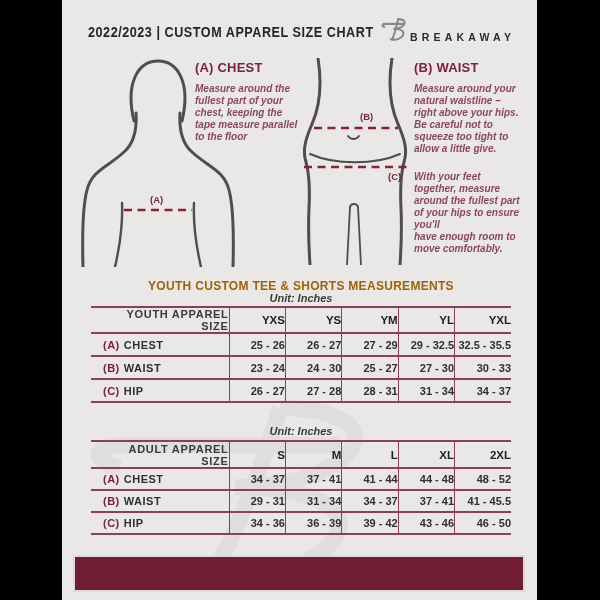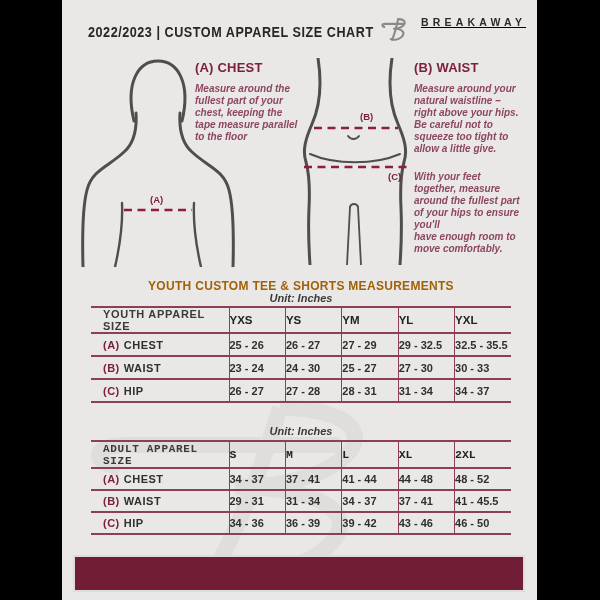--- a/index.html
+++ b/index.html
@@ -6,21 +6,21 @@
   html,body { width:600px; height:600px; background:#000; }
   .stage { position:relative; width:600px; height:600px; background:#000;
            font-family:"Liberation Sans", sans-serif; overflow:hidden; }
   .page { position:absolute; left:62px; top:0; width:475px; height:600px;
           background:#e9e8e6; overflow:hidden; }
 
   
   .page-title { position:absolute; left:26px; top:24px; font-size:14px; font-weight:800;
                 letter-spacing:.6px; color:#262626; white-space:nowrap;
                 transform:scaleX(.9); transform-origin:left center; }
-  .brand { position:absolute; left:318px; top:16px; display:flex; align-items:flex-start; gap:15px;text-decoration:underline; }
+  .brand { position:absolute; left:318px; top:16px; display:flex; align-items:flex-end; gap:4px; }
   .brand-name { font-size:10.5px; font-weight:800; letter-spacing:4.2px; color:#2b2b2b; }
 
   
   .fig { position:absolute; }
   .fig path { fill:none; stroke:#4e4e4e; stroke-width:3; stroke-linecap:round; }
   .fig .dash { stroke:#8e1f3b; stroke-width:2.4; stroke-dasharray:8 5.5; stroke-linecap:butt; }
   .fig text { font-family:"Liberation Sans",sans-serif; font-size:9.5px; font-weight:800; fill:#7c203c; }
 
   .guide-block { position:absolute; }
   .guide-h { font-size:13px; font-weight:800; color:#7c203c; letter-spacing:.2px; margin:0 0 8px; }
@@ -28,31 +28,31 @@
                 line-height:1.2; white-space:pre-line; }
   .guide-gap { height:16px; }
 
   
   .tbl-title { position:absolute; left:29px; width:420px; text-align:center;
                font-size:12px; font-weight:800; letter-spacing:.3px; color:#a16207; }
   .tbl-unit  { position:absolute; left:29px; width:420px; text-align:center;
                font-size:11px; font-style:italic; font-weight:700; color:#3a3a3a; }
   table.sizes { position:absolute; left:29px; width:420px; border-collapse:collapse;
                 table-layout:fixed; border-top:2px solid #8d3e58; }
-  table.sizes th, table.sizes td { border-bottom:2px solid #8d3e58; text-align:left;
+  table.sizes th, table.sizes td { border-bottom:2px solid #8d3e58; text-align:right;
                 padding:0; font-size:11px; color:#2f2f2f; }
   table.sizes th:nth-child(n+2), table.sizes td:nth-child(n+2) { border-left:1px solid #8d3e58; }
   table.sizes th { font-weight:800; font-size:11.5px; color:#222; height:26px; }
   table.sizes td { font-weight:600; height:23px; }
   th.corner { text-align:left; padding-left:12px !important; font-weight:600 !important;
               font-size:11px !important; letter-spacing:.7px; color:#3a3a3a !important; }
   td.rowlab { text-align:left !important; padding-left:12px !important; letter-spacing:.5px; }
   td.rowlab .key { color:#7c203c; font-weight:800; margin-right:4px; }
   table.adult td { height:22px; }
-  table.adult th { height:27px;font-family:Liberation Mono, monospace; }
+  table.adult th { height:27px; }
 
   
   .watermark { position:absolute; left:8px; top:388px; opacity:.55; }
   .watermark path { fill:none; stroke:#d7d6d4; }
   .footer-bar { position:absolute; left:11px; top:555px; width:452px; height:37px;
                 background:#721d36; border:2px solid #dddcda; }
   .logo path { fill:none; stroke:#8a8a8a; stroke-width:2.4; stroke-linecap:round; }
 </style>
 </head>
 <body>

